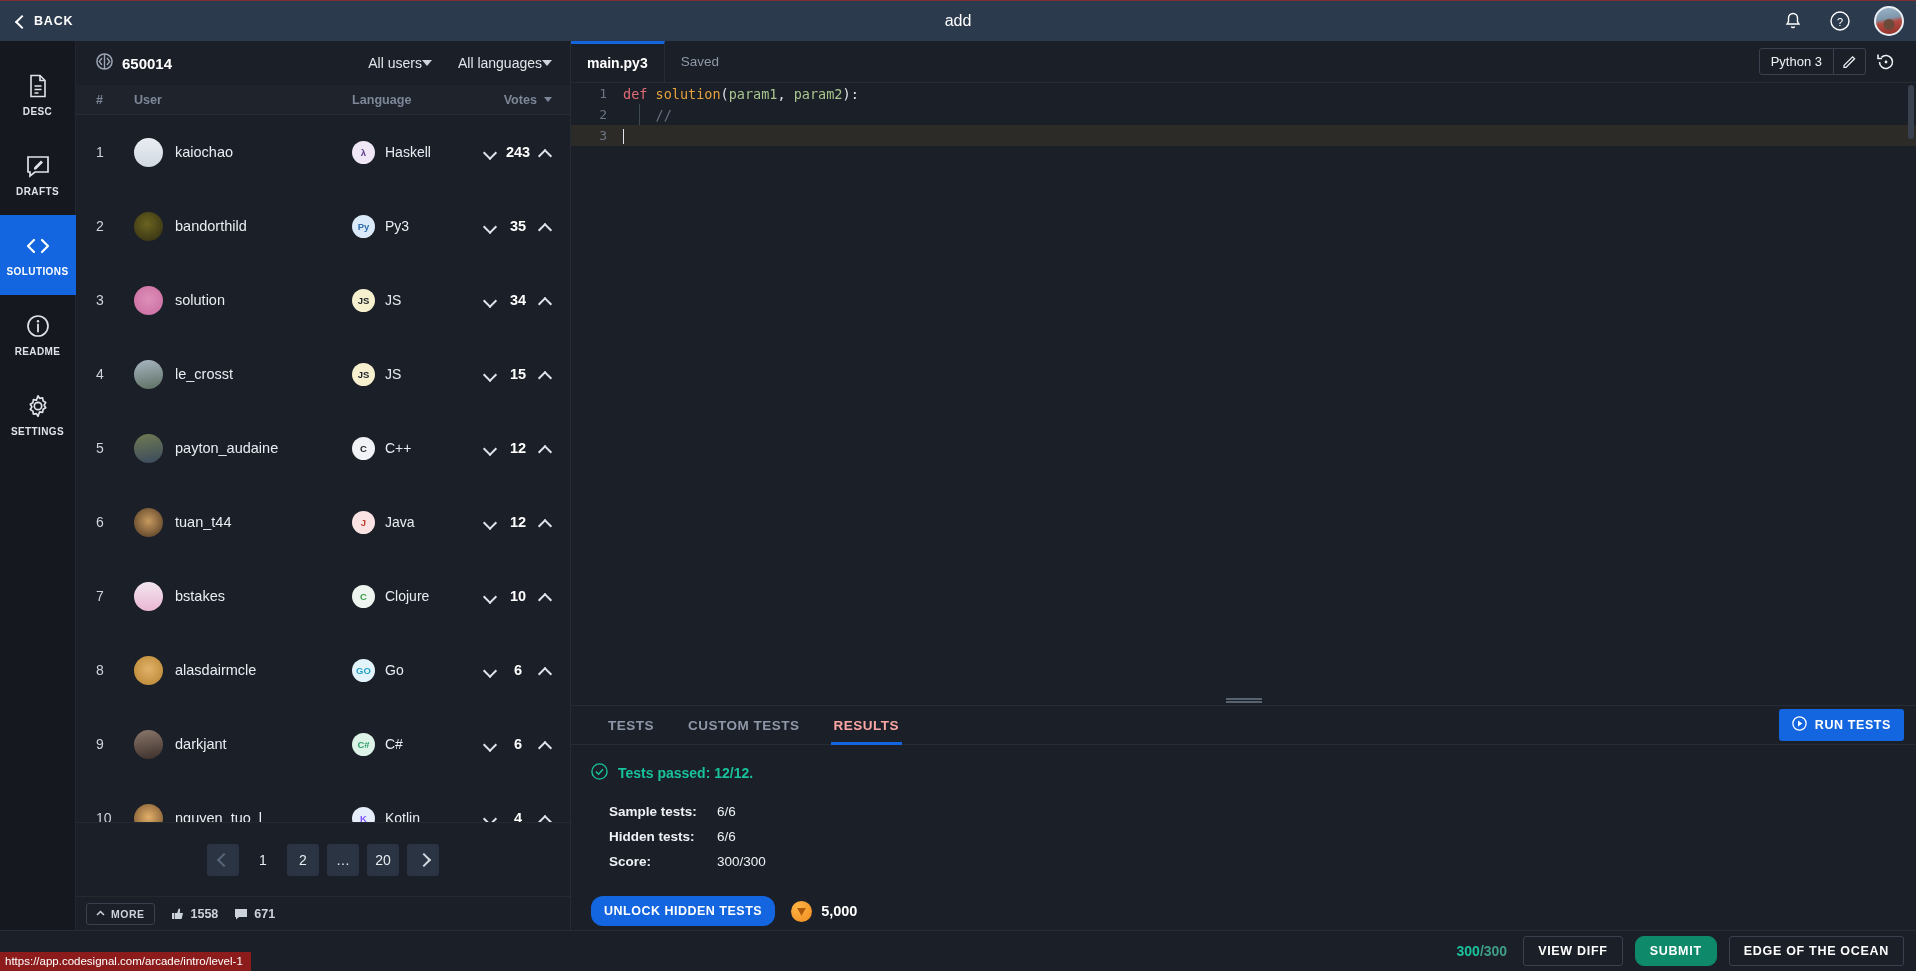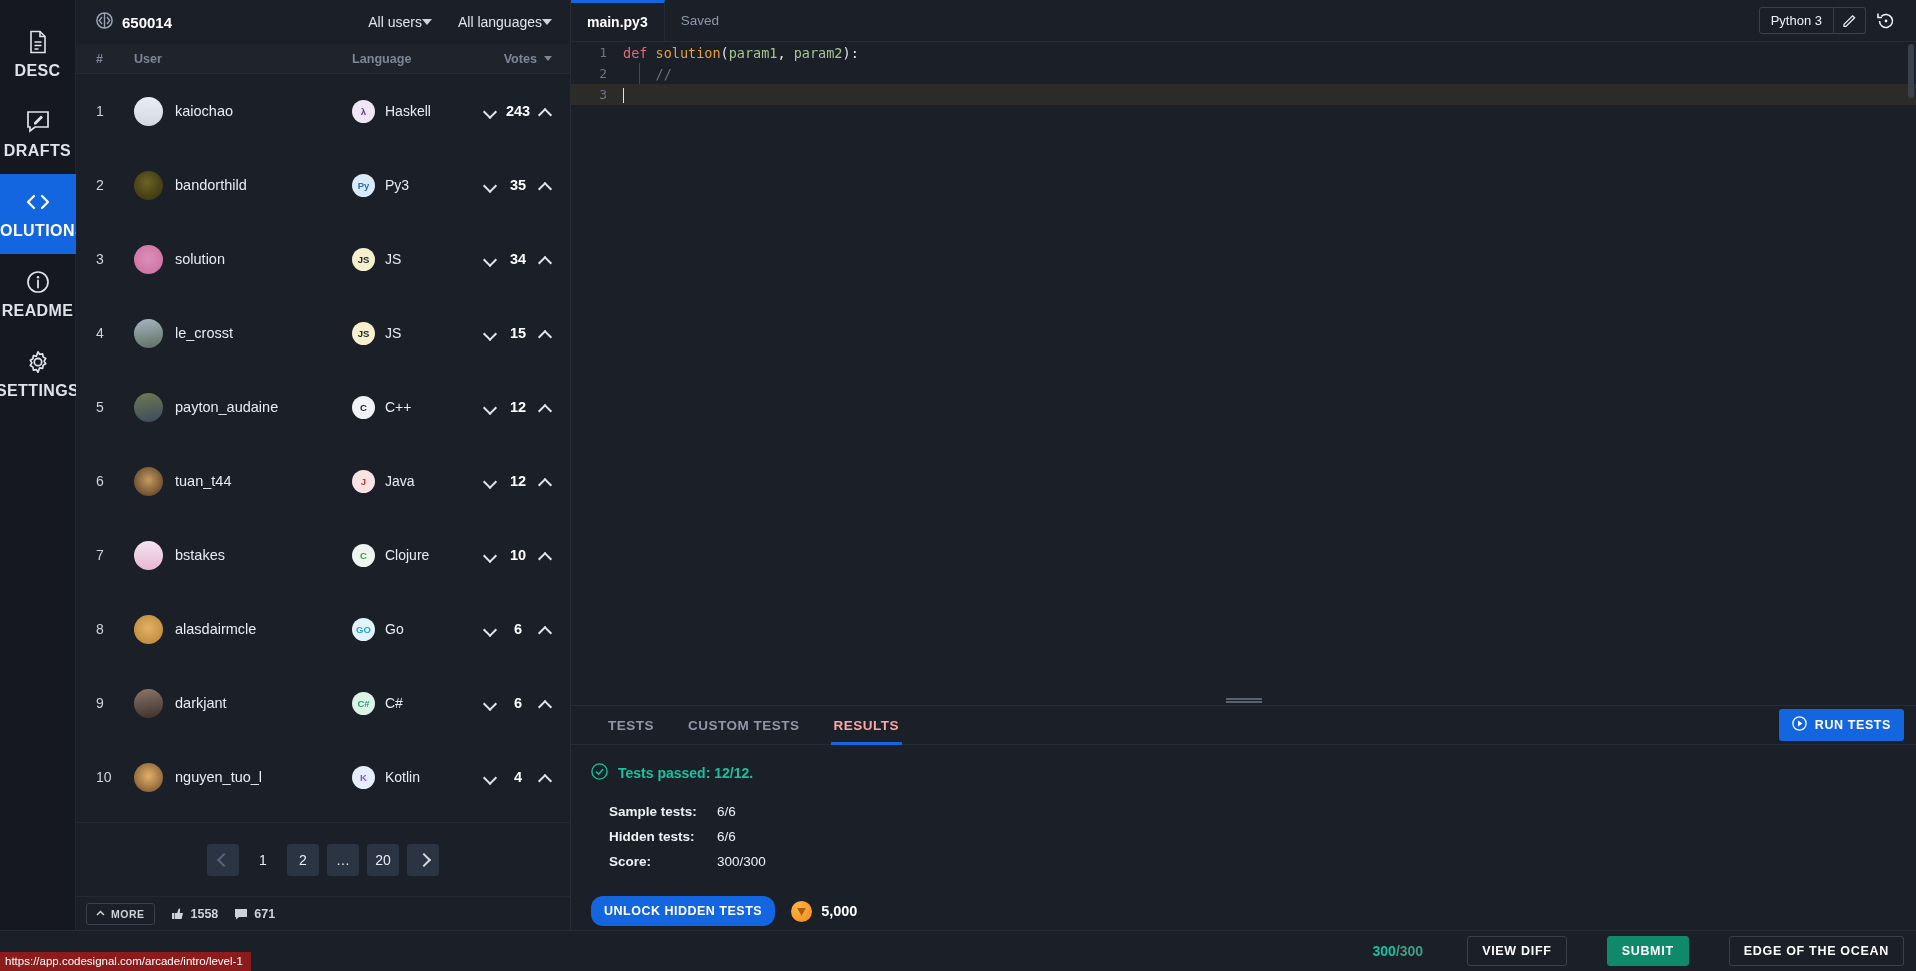--- a/index.html
+++ b/index.html
@@ -61,21 +61,21 @@
     width: 76px; min-width: 76px; background: #15181e;
     display: flex; flex-direction: column; align-items: center;
     padding-top: 14px; border-right: 1px solid #22262e;
   }
   .rail-item {
     width: 76px; height: 80px;
     display: flex; flex-direction: column; align-items: center; justify-content: center;
     gap: 7px; cursor: pointer; color: #dfe3e8;
   }
   .rail-item.active { background: #1366e0; color: #fff; }
-  .rail-label { font-size: 16px; font-weight: bold; letter-spacing: 0.4px; }
+  .rail-label { font-size: 10px; font-weight: bold; letter-spacing: 0.4px; }
   .rail-icon { height: 26px; display: flex; align-items: center; justify-content: center; }
 
   
   .solutions {
     width: 495px; min-width: 495px;
     background: #1b1f27; display: flex; flex-direction: column;
     border-right: 1px solid #262b34; position: relative;
   }
   .sol-head {
     height: 44px; display: flex; align-items: center;
@@ -238,35 +238,57 @@
     height: 41px; min-height: 41px; background: #1b1f27;
     border-top: 1px solid #262b34;
     display: flex; align-items: center; justify-content: flex-end;
     gap: 12px; padding-right: 12px; position: relative;
   }
   .score-txt { font-size: 14px; font-weight: bold; color: #18c29c; margin-right: 4px; }
   .score-txt .den { color: #3f9e86; }
   .bb-btn {
     border: 1px solid #39414e; border-radius: 3px;
     padding: 7px 14px; font-size: 12.5px; font-weight: bold; letter-spacing: .7px;
-    color: #fff; cursor: pointer; margin-left: 28px;
-  }
-  .bb-btn.submit { background: #0e8a6a; border-color: #0e8a6a; }
+    color: #fff; cursor: pointer;
+  }
+  .bb-btn.submit { background: #0e8a6a; border-color: #0e8a6a; border-radius: 9px; }
   .status-url {
     position: absolute; left: 0; bottom: 0;
     background: #8c1c1c; color: #fff;
     font-size: 11.5px; padding: 3px 8px 4px 5px;
     white-space: nowrap; z-index: 40;
   }
 </style>
 </head>
 <body>
 
 <div class="app">
 
+  <div class="topbar">
+    <div class="back-btn">
+      <span class="back-chevron"></span>
+      <span class="back-label">BACK</span>
+    </div>
+    <div class="topbar-title">add</div>
+    <div class="topbar-right">
+      <div class="ic-btn">
+        <svg width="18" height="19" viewBox="0 0 18 19">
+            <path d="M9 1.5c-2.6 0-4.5 2-4.5 4.6v3.4L3 12h12l-1.5-2.5V6.1C13.5 3.5 11.6 1.5 9 1.5z" fill="none" stroke="#fff" stroke-width="1.4"></path>
+            <path d="M7.4 14.4a1.7 1.7 0 0 0 3.2 0" fill="none" stroke="#fff" stroke-width="1.4"></path>
+          </svg>
+      </div>
+      <div class="ic-btn">
+        <svg width="22" height="22" viewBox="0 0 22 22">
+            <circle cx="11" cy="11" r="9" fill="none" stroke="#fff" stroke-width="1.4"></circle>
+            <text x="11" y="15.5" font-size="11" fill="#fff" text-anchor="middle" font-family="Liberation Sans">?</text>
+          </svg>
+      </div>
+      <div class="avatar-top"></div>
+    </div>
+  </div>
 
   <div class="body-wrap">
 
     <div class="rail">
 
       <div class="rail-item">
         <span class="rail-icon">
           <svg width="20" height="24" viewBox="0 0 20 24">
               <path d="M3 1.5h9l5 5v16H3z" fill="none" stroke="currentColor" stroke-width="1.6"></path>
               <path d="M12 1.5v5h5" fill="none" stroke="currentColor" stroke-width="1.6"></path>

